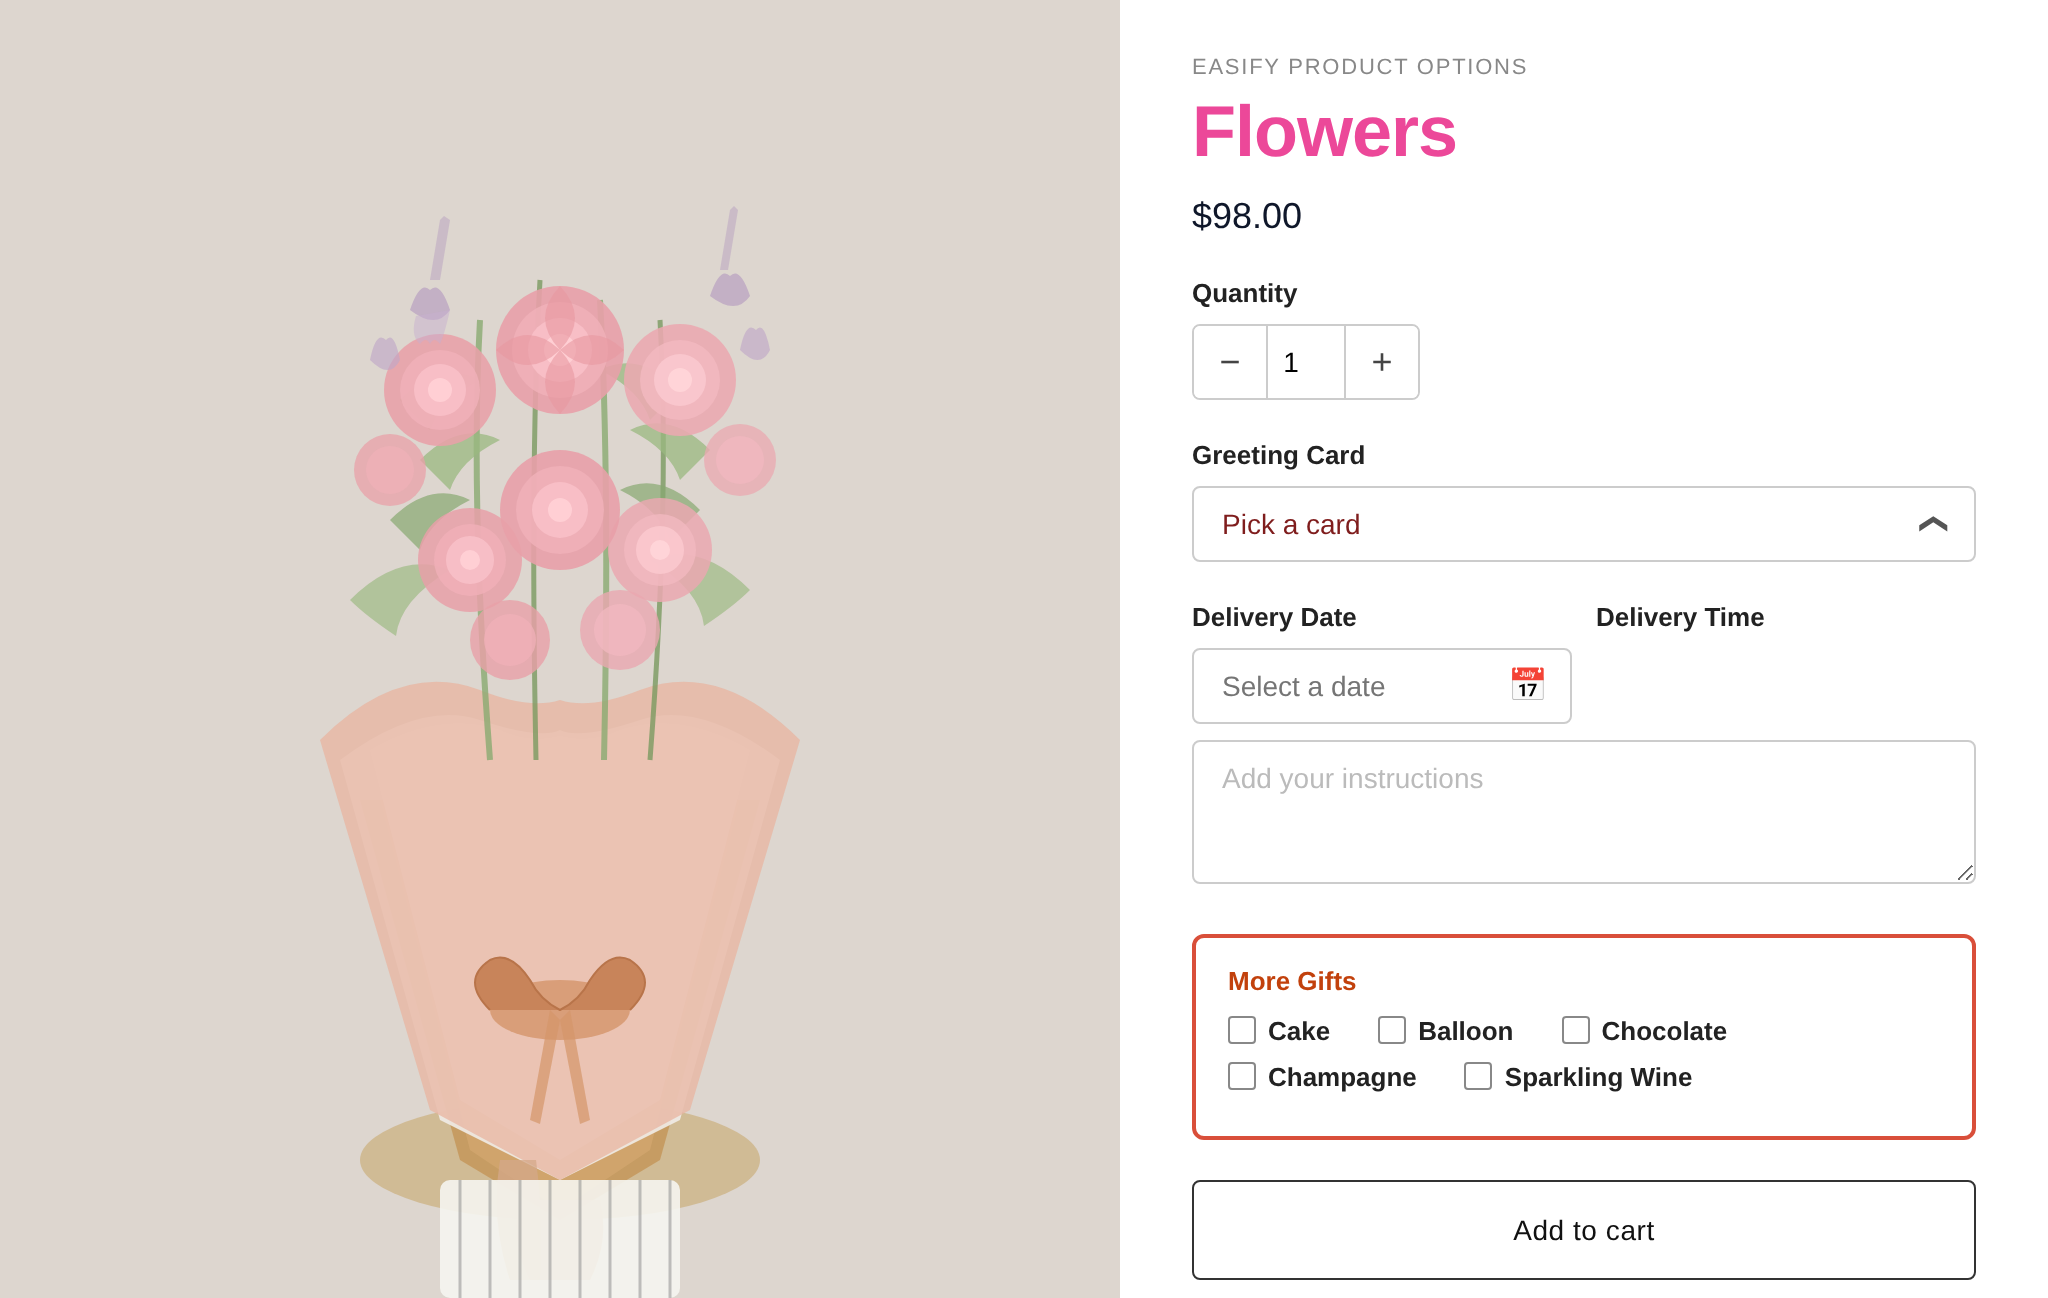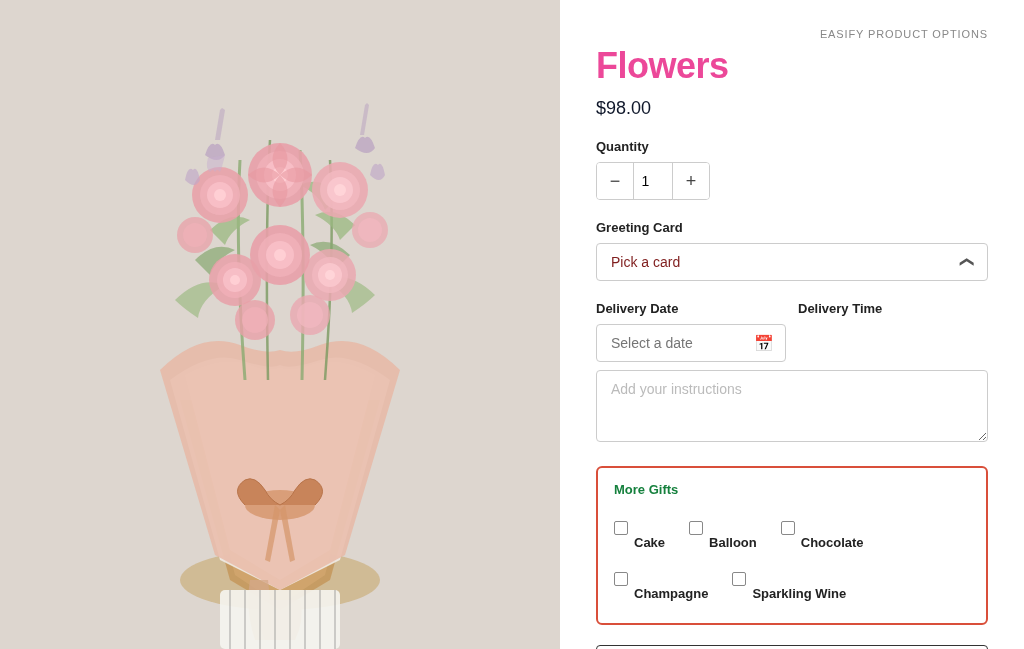--- a/index.html
+++ b/index.html
@@ -37,21 +37,20 @@
       overflow-y: auto;
       background: #fff;
     }
 
     .brand-label {
       font-size: 11px;
       letter-spacing: 0.08em;
       color: #888;
       text-transform: uppercase;
       margin-bottom: 6px;
-      text-align: right;
     }
 
     .product-title {
       font-size: 36px;
       font-weight: 700;
       letter-spacing: -0.5px;
       color: #ec4899;
       margin-bottom: 12px;
       line-height: 1.1;
     }
@@ -186,21 +185,21 @@
 
     .more-gifts-section {
       border: 2.5px solid #d94f3a;
       border-radius: 6px;
       padding: 14px 16px;
       margin-bottom: 20px;
     }
     .more-gifts-title {
       font-size: 13px;
       font-weight: 700;
-      color: #15803d;
+      color: #c2410c;
       margin-bottom: 10px;
     }
     .gifts-row {
       display: flex;
       gap: 24px;
       margin-bottom: 8px;
       flex-wrap: wrap;
     }
     .gift-item {
       display: flex;
@@ -220,21 +219,21 @@
       flex-shrink: 0;
     }
     .gift-checkbox:checked {
       background: #333;
       border-color: #333;
     }
     .gift-label {
       font-size: 13px;
       cursor: pointer;
     }
-    .gift-label.bold { font-weight: 700; margin-top: 28px; }
+    .gift-label.bold { font-weight: 700; }
 
     .add-to-cart-btn {
       width: 100%;
       border: 1.5px solid #333;
       background: #fff;
       color: #111;
       font-size: 14px;
       font-weight: 500;
       padding: 16px;
       border-radius: 4px;

